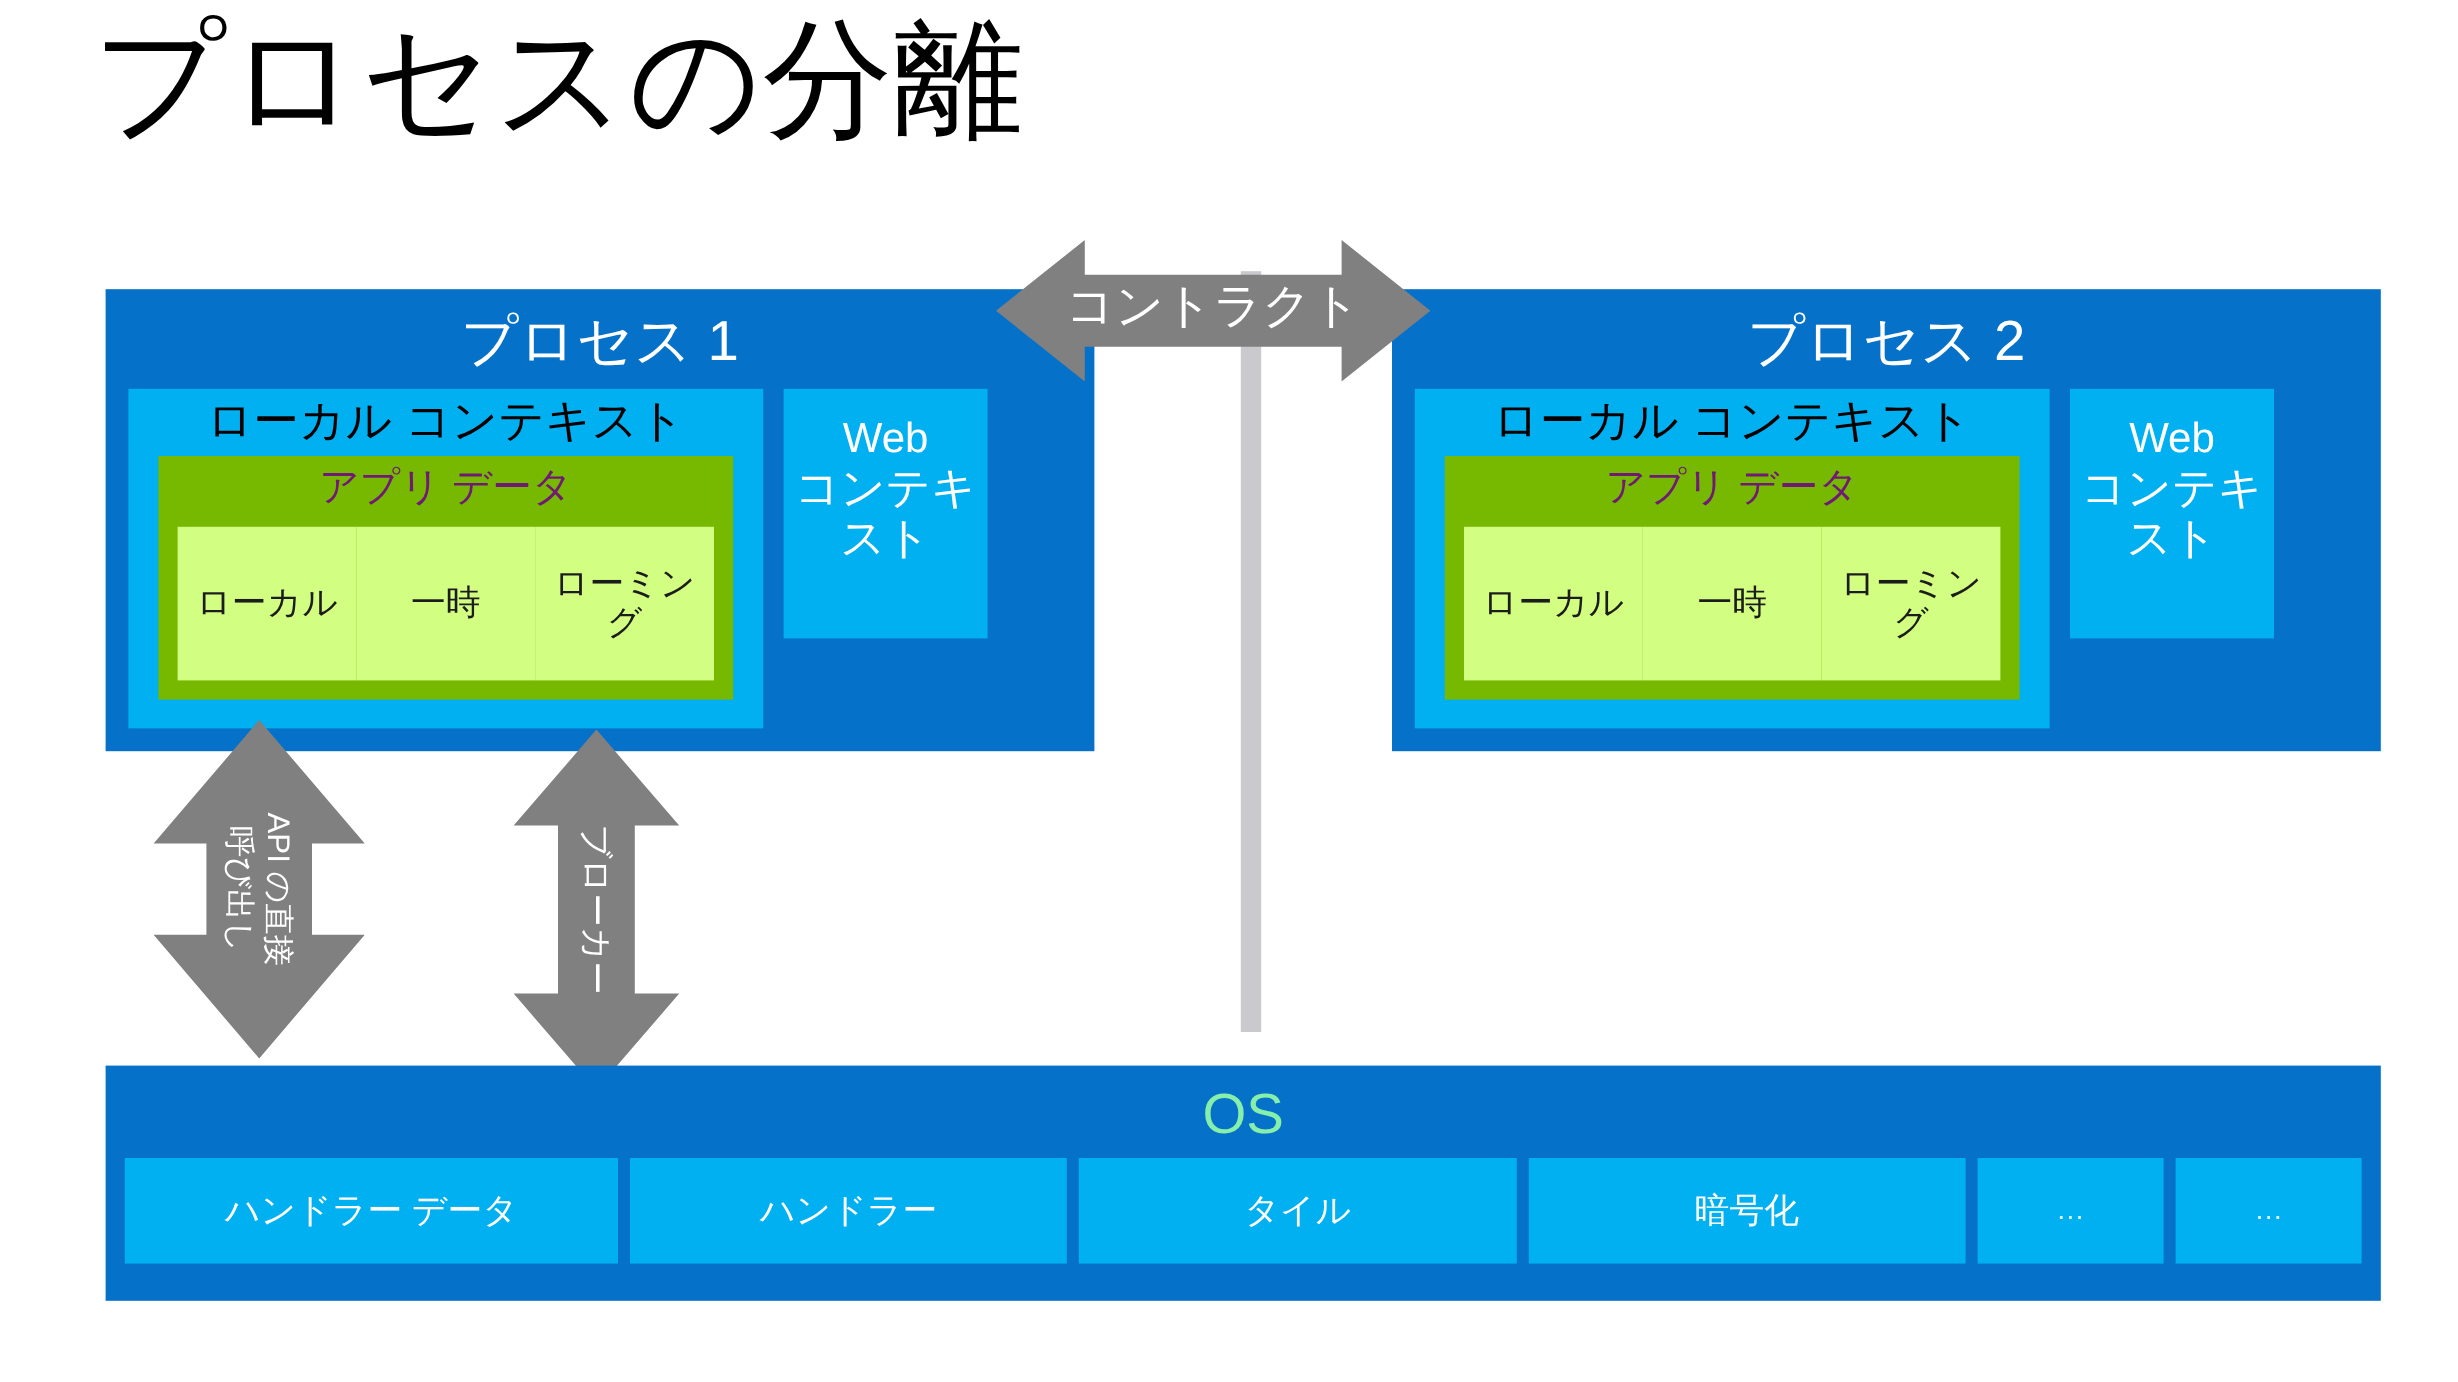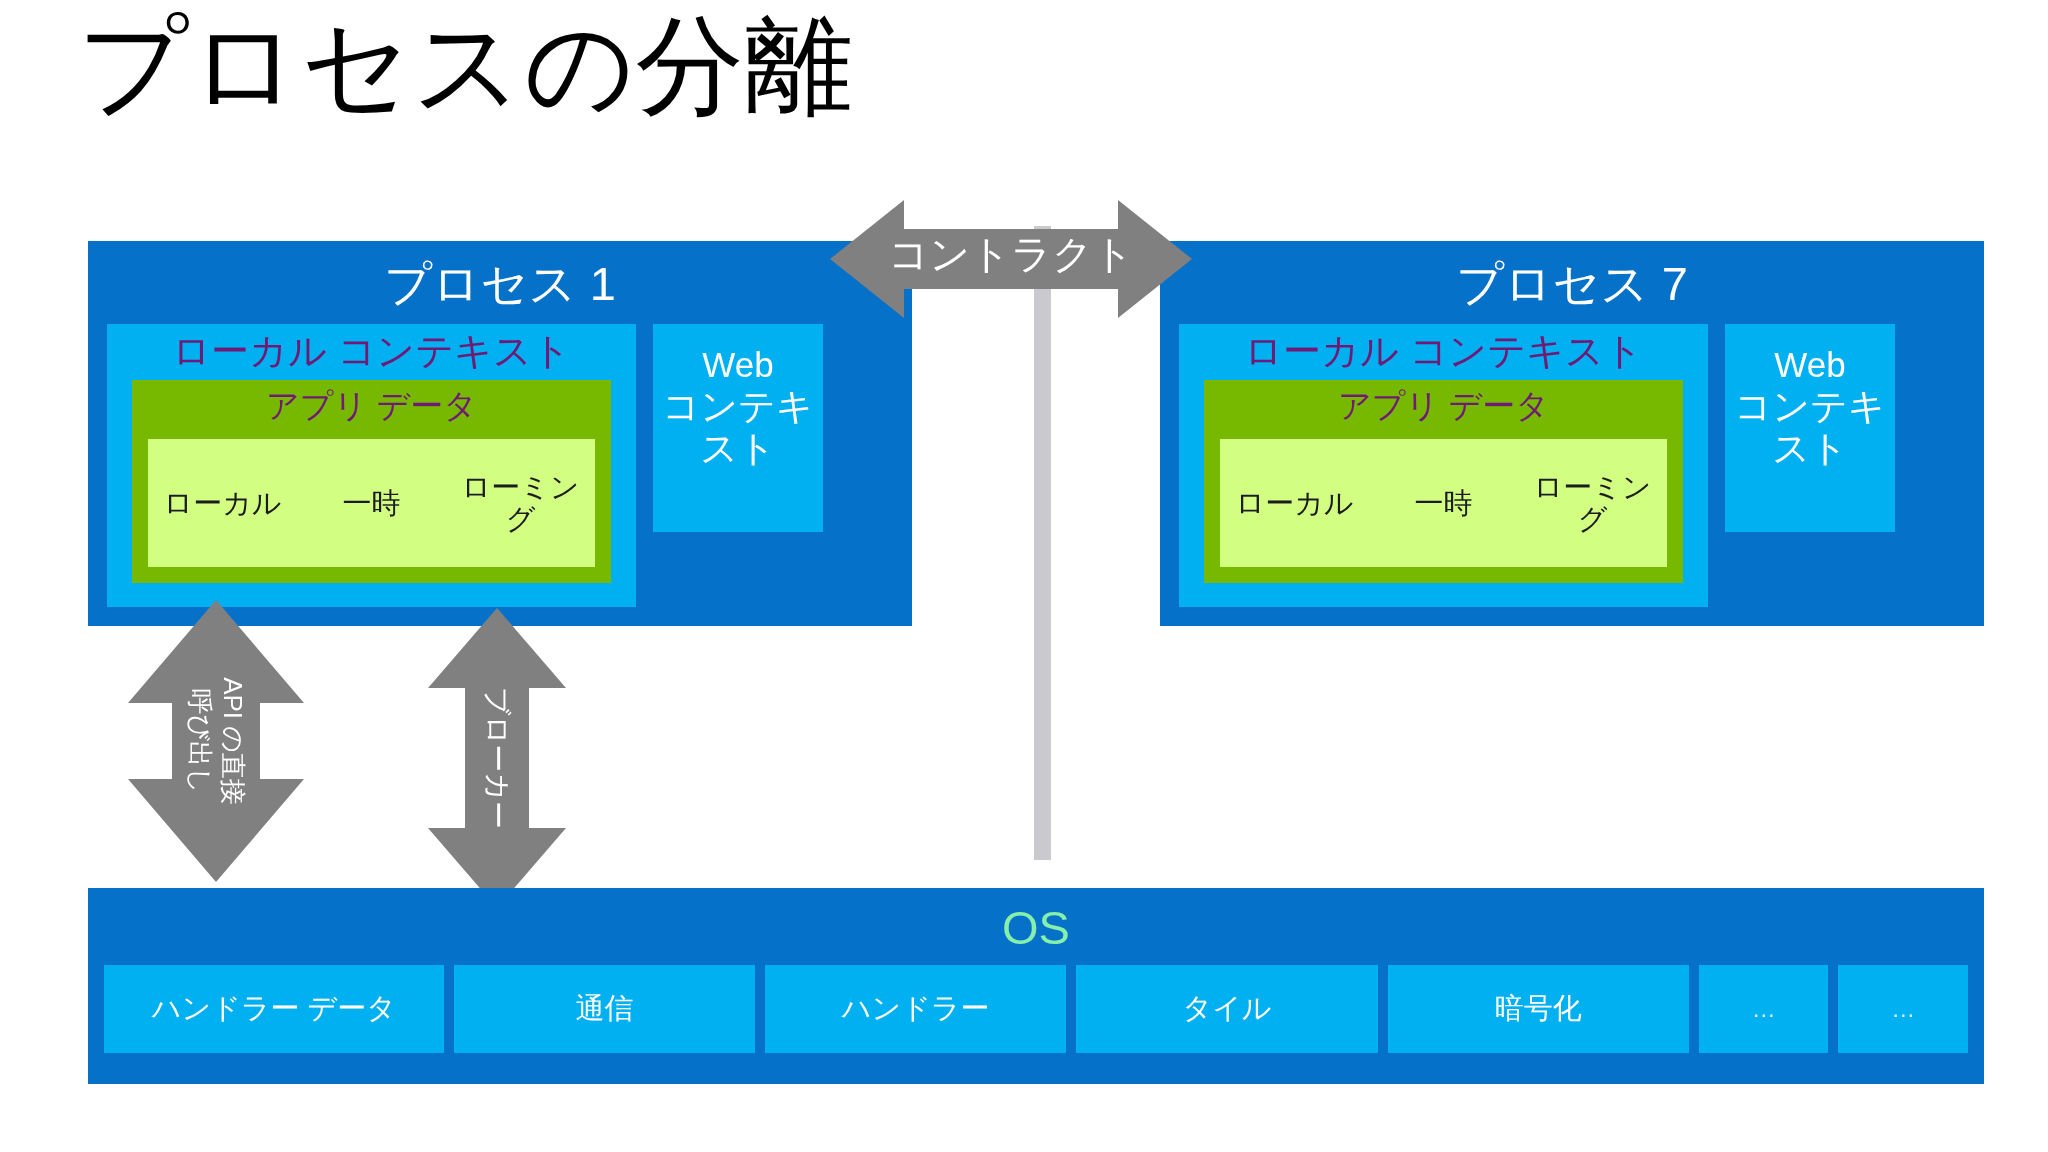--- a/index.html
+++ b/index.html
@@ -60,21 +60,21 @@
     top: 83px;
     width: 529px;
     height: 283px;
   }
   .local-context-title {
     position: absolute;
     left: 0; right: 0; top: 6px;
     text-align: center;
     font-size: 38px;
     line-height: 1.15;
-    color: #701a75;
+    color: #000000;
   }
 
   .appdata {
     position: absolute;
     background: #76B900;
     left: 25px;
     top: 56px;
     width: 479px;
     height: 203px;
   }
@@ -257,21 +257,21 @@
     </div>
   </div>
 
   <div class="web-context">
     <div class="web-context-label"><span class="w-latin">Web</span><br><span>コンテキスト</span></div>
   </div>
 </div>
 
 <div class="process-block" id="process-2">
 
-  <div class="process-title">プロセス 7</div>
+  <div class="process-title">プロセス 2</div>
 
   <div class="local-context">
 
     <div class="local-context-title">ローカル コンテキスト</div>
 
     <div class="appdata">
 
       <div class="appdata-title">アプリ データ</div>
 
       <div class="appdata-tiles">
@@ -306,20 +306,19 @@
     <polygon points="69,0 138,80 101,80 101,220 138,220 69,300 0,220 37,220 37,80 0,80" fill="#808080"></polygon>
   </svg>
   <div class="v-arrow-label"><span>ブローカー</span></div>
 </div>
 
 <div id="os-block">
   <div id="os-title">OS</div>
 
   <div id="os-tiles">
     <div class="os-tile w-wide">ハンドラー データ</div>
-    <div class="os-tile w-norm">通信</div>
     <div class="os-tile w-norm">ハンドラー</div>
     <div class="os-tile w-norm">タイル</div>
     <div class="os-tile w-norm">暗号化</div>
     <div class="os-tile w-dots">…</div>
     <div class="os-tile w-dots">…</div>
   </div>
 </div>
 
 </body></html>

